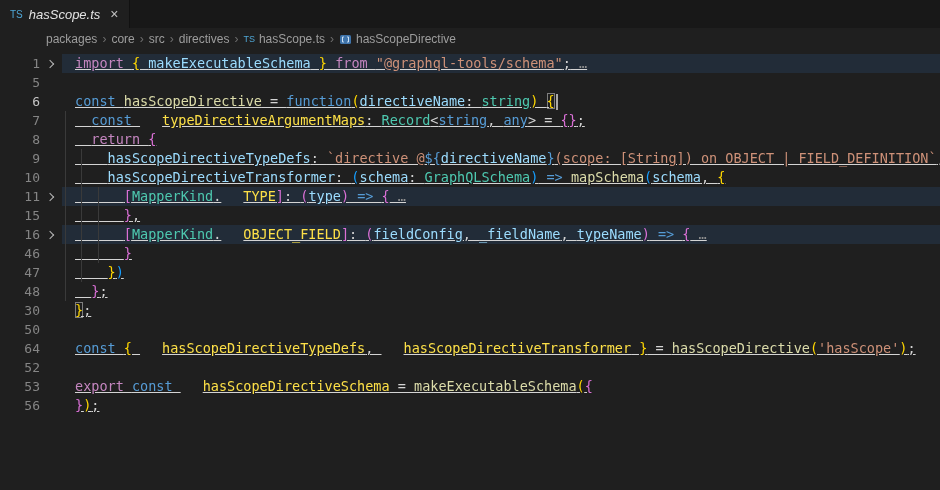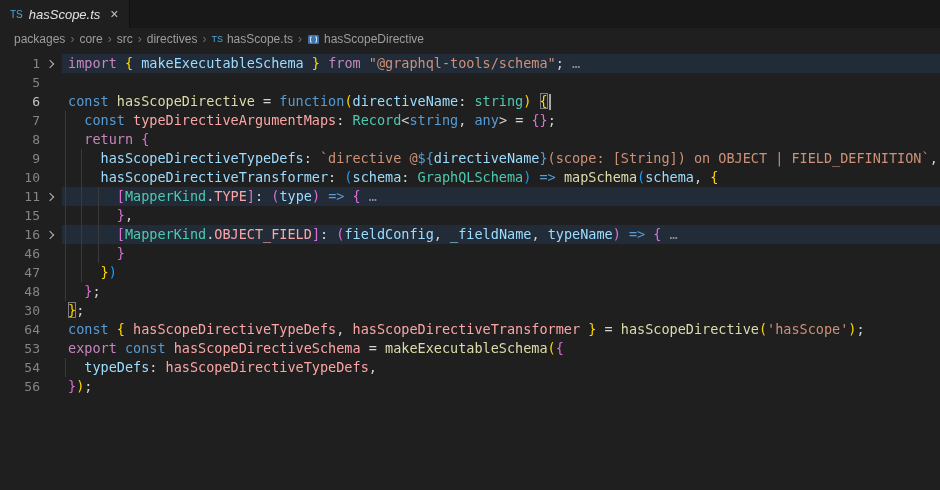--- a/index.html
+++ b/index.html
@@ -9,43 +9,43 @@
   
   .tabbar { height:28px; background:#181818; display:flex; align-items:stretch; }
   .tab { display:flex; align-items:center; gap:6px; padding:0 10px; background:#1f1f1f;
          border-right:1px solid #111; min-width:112px; cursor:pointer; }
   .ts-icon { color:#4fa6d5; font-weight:normal; font-size:10px; letter-spacing:0; font-family:"Liberation Sans",sans-serif; }
   .tab-title { color:#e4e4e4; font-size:13px; font-style:italic; }
   .tab-close { color:#c2c2c2; font-size:14px; line-height:14px; margin-left:4px; cursor:pointer; }
   .tab-rest { flex:1; background:#181818; }
 
   
-  .breadcrumbs { height:22px; background:#1f1f1f; display:flex; align-items:center; padding-left:14px; gap:3px; }
+  .breadcrumbs { height:22px; background:#1f1f1f; display:flex; align-items:center; padding-left:14px; gap:3px;margin-left:32px; }
   .crumb { color:#9d9d9d; font-size:12px; display:flex; align-items:center; gap:4px; cursor:pointer; }
   .crumb-sep { color:#6e6e6e; font-size:12px; padding:0 2px; }
   .crumb .ts-icon { font-size:9px; }
   .sym-icon { display:inline-flex; }
 
   
   .editor { position:relative; height:440px; background:#1f1f1f; padding-top:4px;
             font-family:"DejaVu Sans Mono","Liberation Mono",monospace; font-size:13.5px; cursor:text; }
   .row { display:flex; height:19px; line-height:19px; }
   .gutter-num { width:40px; text-align:right; color:#858585; font-size:13px; user-select:none; flex:none; }
   .gutter-num.active { color:#c6c6c6; }
   .gutter-fold { width:22px; flex:none; display:flex; align-items:center; justify-content:center; cursor:pointer; }
   .chev { width:6px; height:6px; border-right:1.6px solid #b8b8b8; border-bottom:1.6px solid #b8b8b8;
           transform:rotate(-45deg); margin-left:-2px; }
-  .content { flex:1; position:relative; white-space:pre; padding-left:6px; color:#d4d4d4; }
+  .content { flex:1; position:relative; white-space:pre; padding-left:13px; color:#d4d4d4;text-decoration:underline; }
   .content.hl { background:#222c38; }
   .guide { position:absolute; top:0; bottom:0; width:0; border-left:1px solid #3a3a3a; }
 
   .t-kw1 { color:#c586c0; }
   .t-kw2 { color:#569cd6; }
   .t-var { color:#9cdcfe; }
-  .t-cvar { color:#fca5a5; }
+  .t-cvar { color:#fde047;margin-left:22px; }
   .t-fn  { color:#dcdcaa; }
   .t-type{ color:#4ec9b0; }
   .t-str { color:#ce9178; }
   .t-pun { color:#d4d4d4; }
   .t-b1  { color:#ffd700; }
   .t-b2  { color:#da70d6; }
   .t-b3  { color:#179fff; }
   .t-b1m { color:#ffd700; box-shadow:inset 0 0 0 1px #7e7e7e; }
   .t-fold{ color:#8e8e8e; }
   .t-ws  { color:#d4d4d4; }
@@ -170,33 +170,38 @@
           <div class="gutter-num">48</div>
           <div class="gutter-fold"></div>
           <div class="content"><span class="guide" style="left: calc(0ch + 3px);"></span><span class="t-ws">  </span><span class="t-b2">}</span><span class="t-pun">;</span></div>
         </div>
         <div class="row">
           <div class="gutter-num">30</div>
           <div class="gutter-fold"></div>
           <div class="content"><span class="t-b1m">}</span><span class="t-pun">;</span></div>
         </div>
         <div class="row">
+          <div class="gutter-num">50</div>
+          <div class="gutter-fold"></div>
+          <div class="content"></div>
+        </div>
+        <div class="row">
           <div class="gutter-num">64</div>
           <div class="gutter-fold"></div>
           <div class="content"><span class="t-kw2">const </span><span class="t-b1">{ </span><span class="t-cvar">hasScopeDirectiveTypeDefs</span><span class="t-pun">, </span><span class="t-cvar">hasScopeDirectiveTransformer</span><span class="t-b1"> }</span><span class="t-pun"> = </span><span class="t-fn">hasScopeDirective</span><span class="t-b1">(</span><span class="t-str">'hasScope'</span><span class="t-b1">)</span><span class="t-pun">;</span></div>
         </div>
         <div class="row">
+          <div class="gutter-num">52</div>
+          <div class="gutter-fold"></div>
+          <div class="content"></div>
+        </div>
+        <div class="row">
           <div class="gutter-num">53</div>
           <div class="gutter-fold"></div>
           <div class="content"><span class="t-kw1">export </span><span class="t-kw2">const </span><span class="t-cvar">hasScopeDirectiveSchema</span><span class="t-pun"> = </span><span class="t-fn">makeExecutableSchema</span><span class="t-b1">(</span><span class="t-b2">{</span></div>
-        </div>
-        <div class="row">
-          <div class="gutter-num">54</div>
-          <div class="gutter-fold"></div>
-          <div class="content"><span class="guide" style="left: calc(0ch + 3px);"></span><span class="t-ws">  </span><span class="t-var">typeDefs</span><span class="t-pun">: </span><span class="t-cvar">hasScopeDirectiveTypeDefs</span><span class="t-pun">,</span></div>
         </div>
         <div class="row">
           <div class="gutter-num">56</div>
           <div class="gutter-fold"></div>
           <div class="content"><span class="t-b2">}</span><span class="t-b1">)</span><span class="t-pun">;</span></div>
         </div>
       </div>
   </div>
 
 </div>

